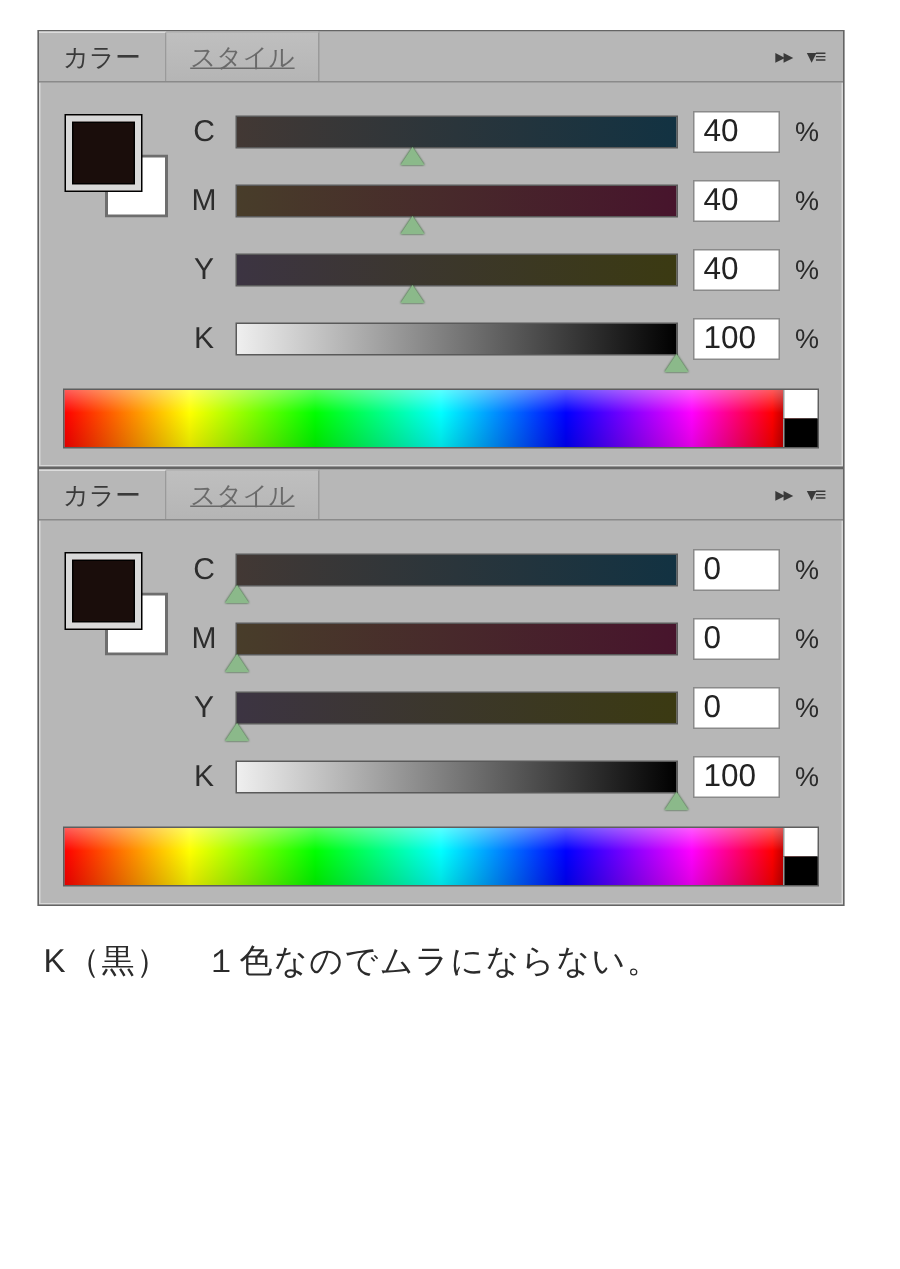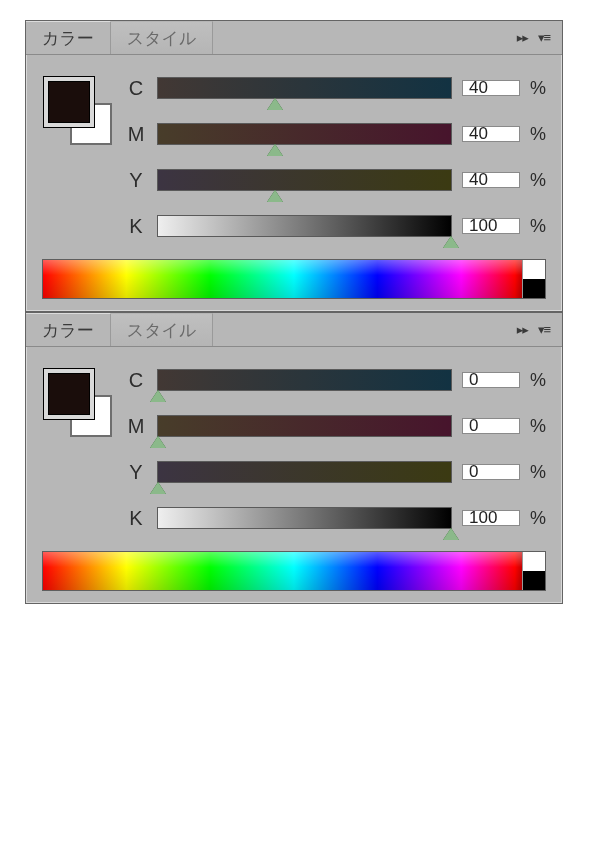--- a/index.html
+++ b/index.html
@@ -38,20 +38,21 @@
     color: #3a3a3a;
     padding: 0 16px;
     border-right: 1px solid #9a9a9a;
     border-top: 1px solid #dcdcdc;
     box-sizing: border-box;
   }
   .titlebar .tab.inactive {
     color: #6a6a6a;
     background: linear-gradient(#bfbfbf, #b5b5b5);
     border-top: 1px solid transparent;
+    text-decoration: underline;
   }
   .titlebar .spacer { flex: 1; }
   .titlebar .panel-controls {
     display: flex;
     align-items: center;
     gap: 10px;
     padding-right: 12px;
     color: #3a3a3a;
     font-size: 13px;
     letter-spacing: -1px;
@@ -118,24 +119,24 @@
     bottom: -12px;
     width: 0; height: 0;
     border-left: 8px solid transparent;
     border-right: 8px solid transparent;
     border-bottom: 12px solid #8bb98a;
     transform: translateX(-8px);
     filter: drop-shadow(0 0 0.6px #1b4f1b);
   }
   .ch-value {
     width: 58px;
-    height: 16px;
+    height: 28px;
     background: #fff;
     border: 1px solid #8a8a8a;
-    font-size: 17px;
+    font-size: 21px;
     font-family: Arial, sans-serif;
     padding: 2px 6px;
     box-sizing: border-box;
     color: #222;
   }
   .ch-unit {
     font-family: Arial, sans-serif;
     font-size: 18px;
     color: #2b2b2b;
     width: 18px;
@@ -322,14 +323,15 @@
 
       </div>
 
       <div class="spectrum">
         <div class="white-chip"></div>
         <div class="black-chip"></div>
       </div>
     </div>
   </div>
 
+  <div class="caption">K（黒）　１色なのでムラにならない。</div>
 
 </div>
 
 </body></html>

